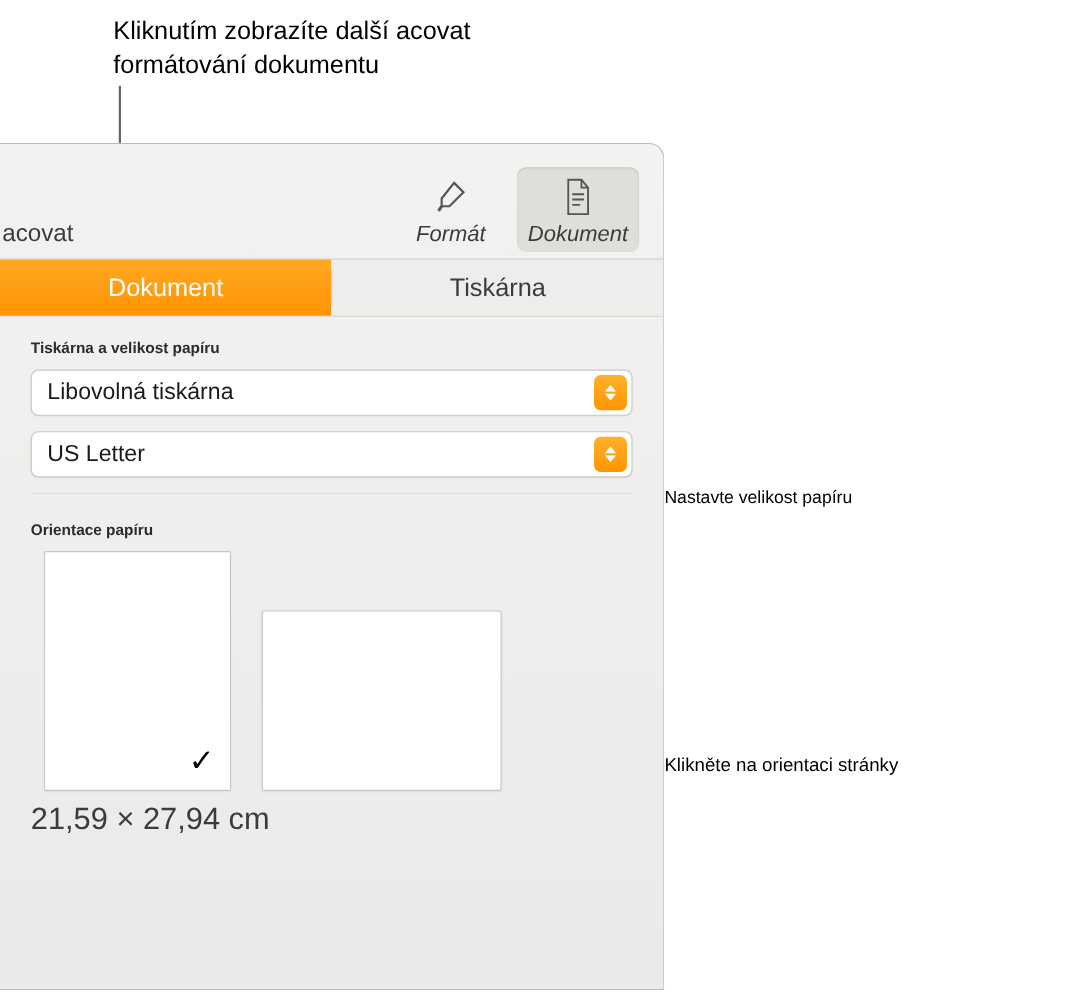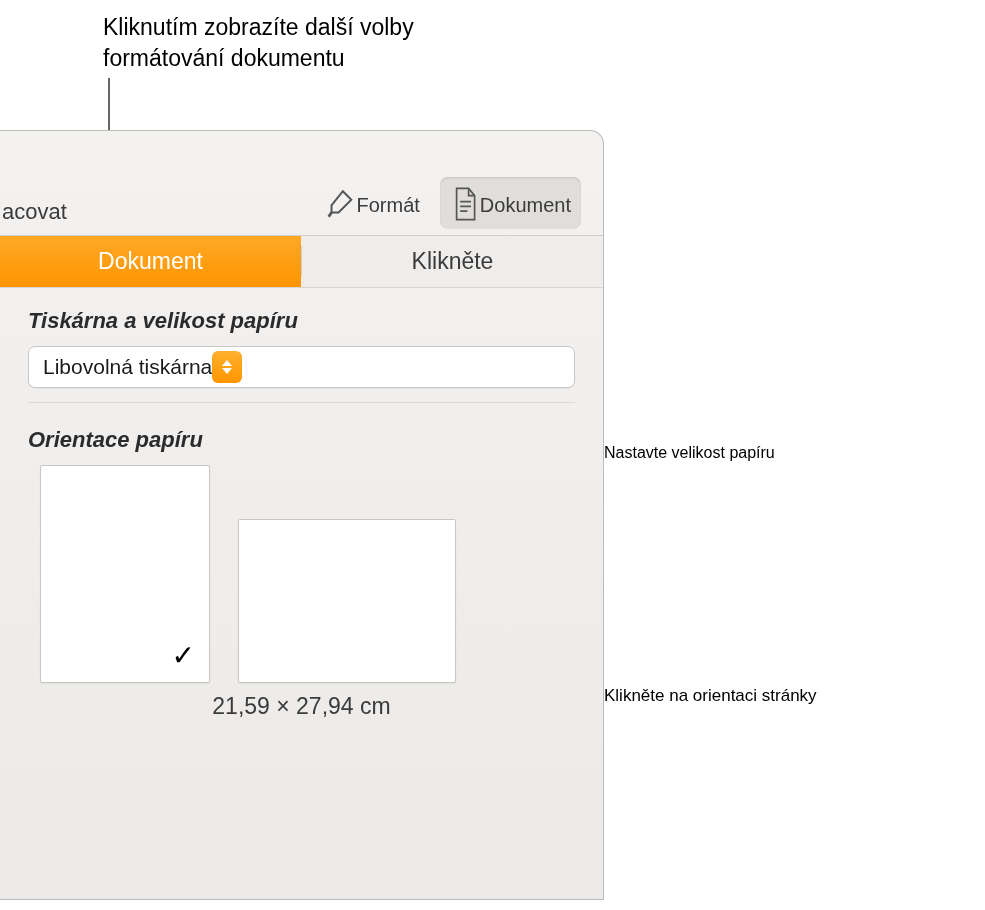--- a/index.html
+++ b/index.html
@@ -96,27 +96,28 @@
     .toolbar-group {
       position: absolute;
       right: 22px;
       bottom: 6px;
       display: flex;
       gap: 10px;
       align-items: flex-end;
     }
     .toolbar-btn {
       display: flex;
-      flex-direction: row;
+      flex-direction: column;
       align-items: center;
       justify-content: flex-end;
       padding: 6px 10px 4px 10px;
       border-radius: 8px;
       min-width: 100px;
       cursor: default;
+      font-style: italic;
     }
     .toolbar-btn.active {
       background: #e0dedb;
       box-shadow: inset 0 1px 2px rgba(0,0,0,0.12);
     }
     .toolbar-btn .icon-slot {
       height: 42px;
       display: flex;
       align-items: center;
       justify-content: center;
@@ -152,30 +153,30 @@
     .tab-divider {
       width: 1px;
       background: #d0cecb;
       margin: 10px 0;
     }
     
     .section {
       padding: 20px 28px 0 28px;
     }
     .section-title {
-      font-size: 22px;
+      font-size: 14px;
       font-weight: 600;
       color: #2b2b2b;
       margin-bottom: 12px;
-      font-style: italic;
     }
     
     .popup {
       display: flex;
       align-items: center;
+      justify-content: space-between;
       width: 100%;
       height: 42px;
       background: #fff;
       border: 1px solid #c9c7c4;
       border-radius: 7px;
       padding: 0 4px 0 14px;
       font-size: 21px;
       color: #1b1b1b;
       margin-bottom: 14px;
       box-shadow: 0 1px 1px rgba(0,0,0,0.04);
@@ -222,30 +223,30 @@
     .portrait { width: 170px; height: 218px; }
     .landscape { width: 218px; height: 164px; }
     .check {
       position: absolute;
       right: 14px;
       bottom: 10px;
       font-size: 28px;
       color: #000;
     }
     .dims {
-      text-align: center;
-      font-size: 23px;
+      text-align: left;
+      font-size: 28px;
       color: #3b3b3b;
       margin-top: 10px;
     }
   </style>
 </head>
 <body>
 
-<div class="callout-top">Kliknutím zobrazíte další volby formátování dokumentu</div>
+<div class="callout-top">Kliknutím zobrazíte další acovat formátování dokumentu</div>
 <div class="callout-line-top"></div>
 
 <div class="callout-right-1">Nastavte velikost papíru</div>
 <div class="callout-line-1"></div>
 
 <div class="callout-right-2">Klikněte na orientaci stránky</div>
 <div class="callout-line-2"></div>
 
 <div class="panel">
 
@@ -275,35 +276,42 @@
       </div>
     </div>
   </div>
 
   <div class="tab-row">
     <div class="tab active-tab">
       <span>Dokument</span>
     </div>
     <div class="tab-divider"></div>
     <div class="tab">
-      <span>Klikněte</span>
+      <span>Tiskárna</span>
     </div>
   </div>
 
   <div class="section">
     <div class="section-title">Tiskárna a velikost papíru</div>
 
     <div class="popup">
       <span>Libovolná tiskárna</span>
       <div class="stepper">
         <div class="caret-up"></div>
         <div class="caret-down"></div>
       </div>
     </div>
 
+    <div class="popup">
+      <span>US Letter</span>
+      <div class="stepper">
+        <div class="caret-up"></div>
+        <div class="caret-down"></div>
+      </div>
+    </div>
 
     <hr class="hr">
 
     <div class="section-title">Orientace papíru</div>
 
     <div class="orient-row">
       <div class="orient-card portrait">
         <span class="check">✓</span>
       </div>
       <div class="orient-card landscape"></div>

